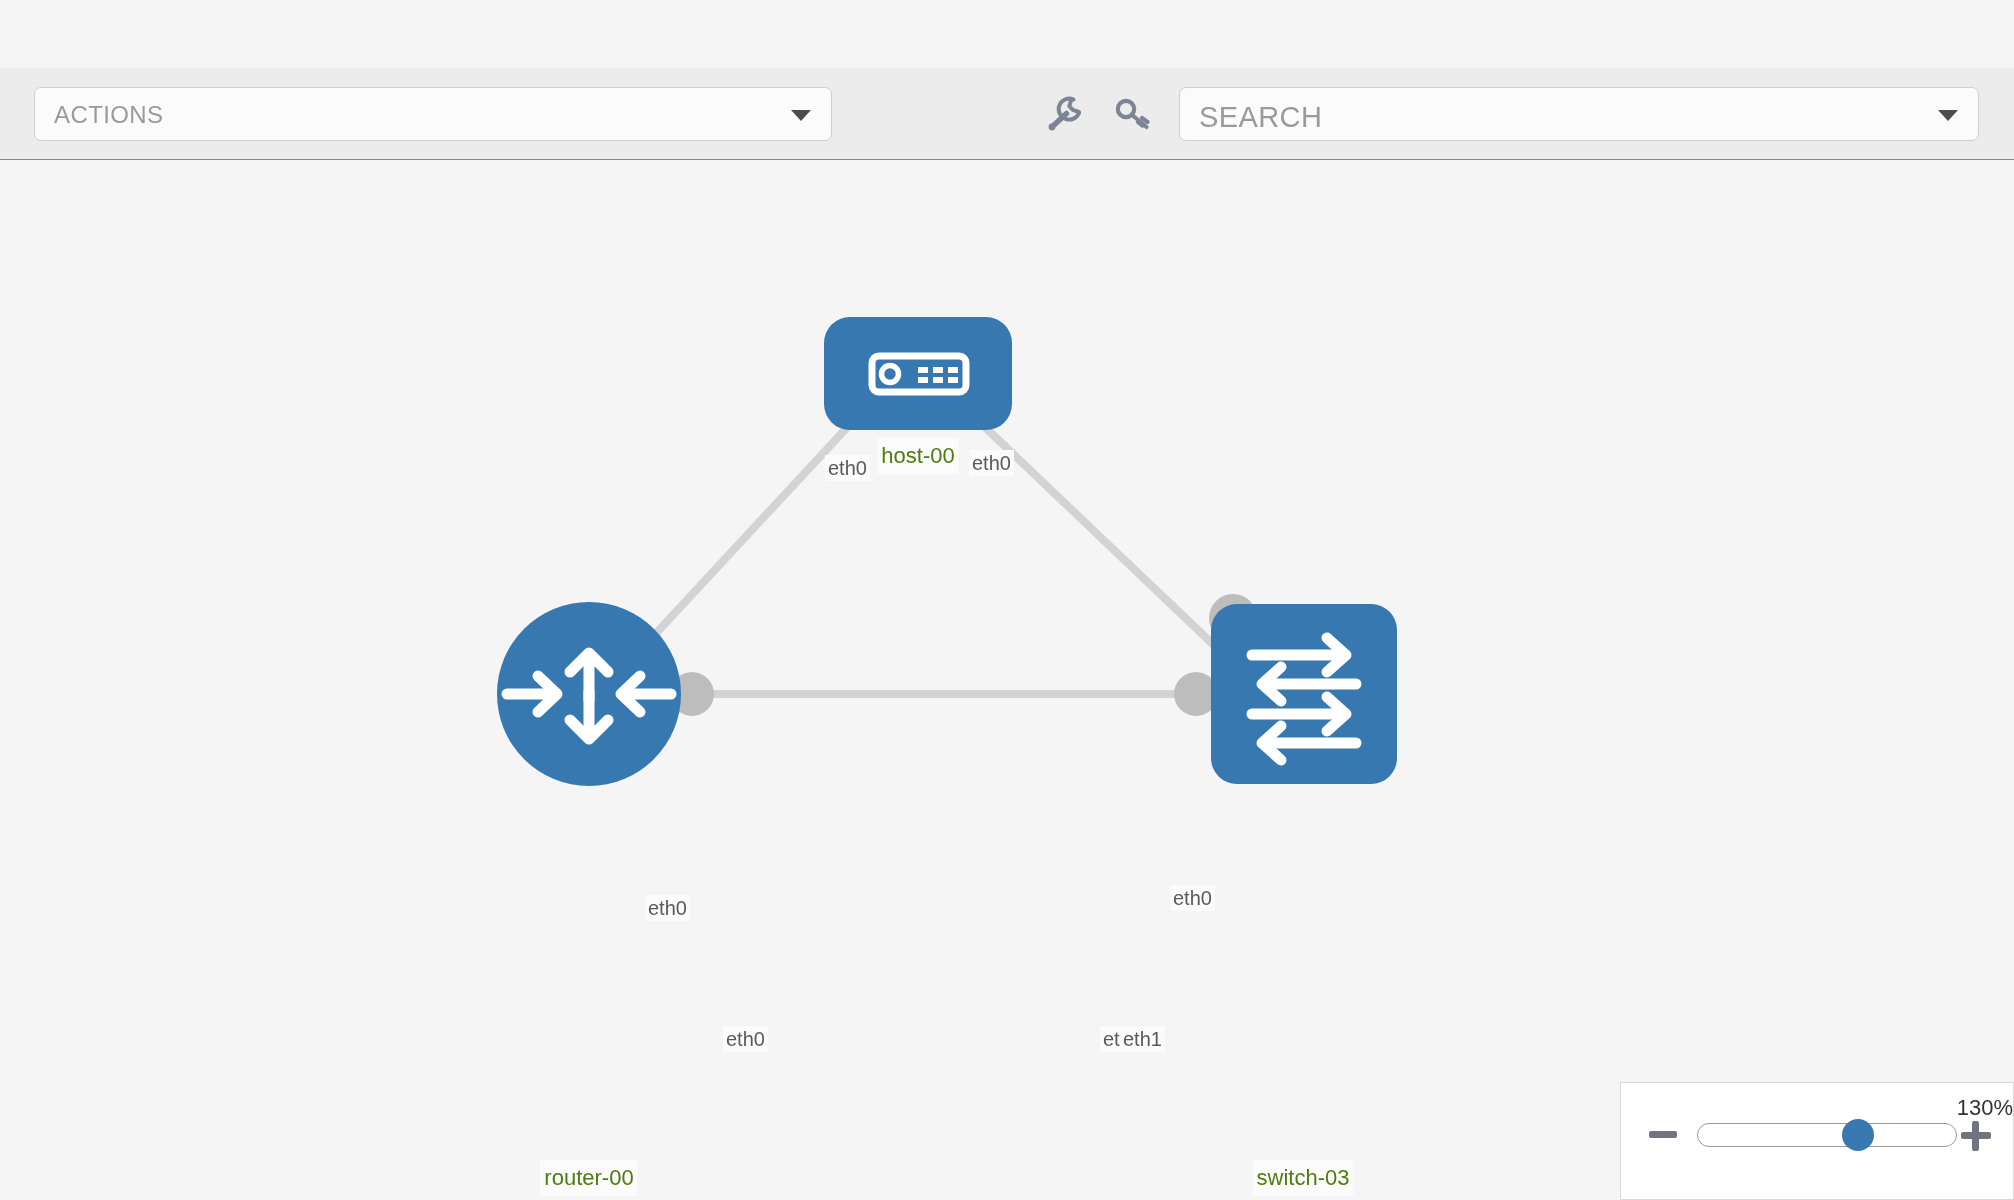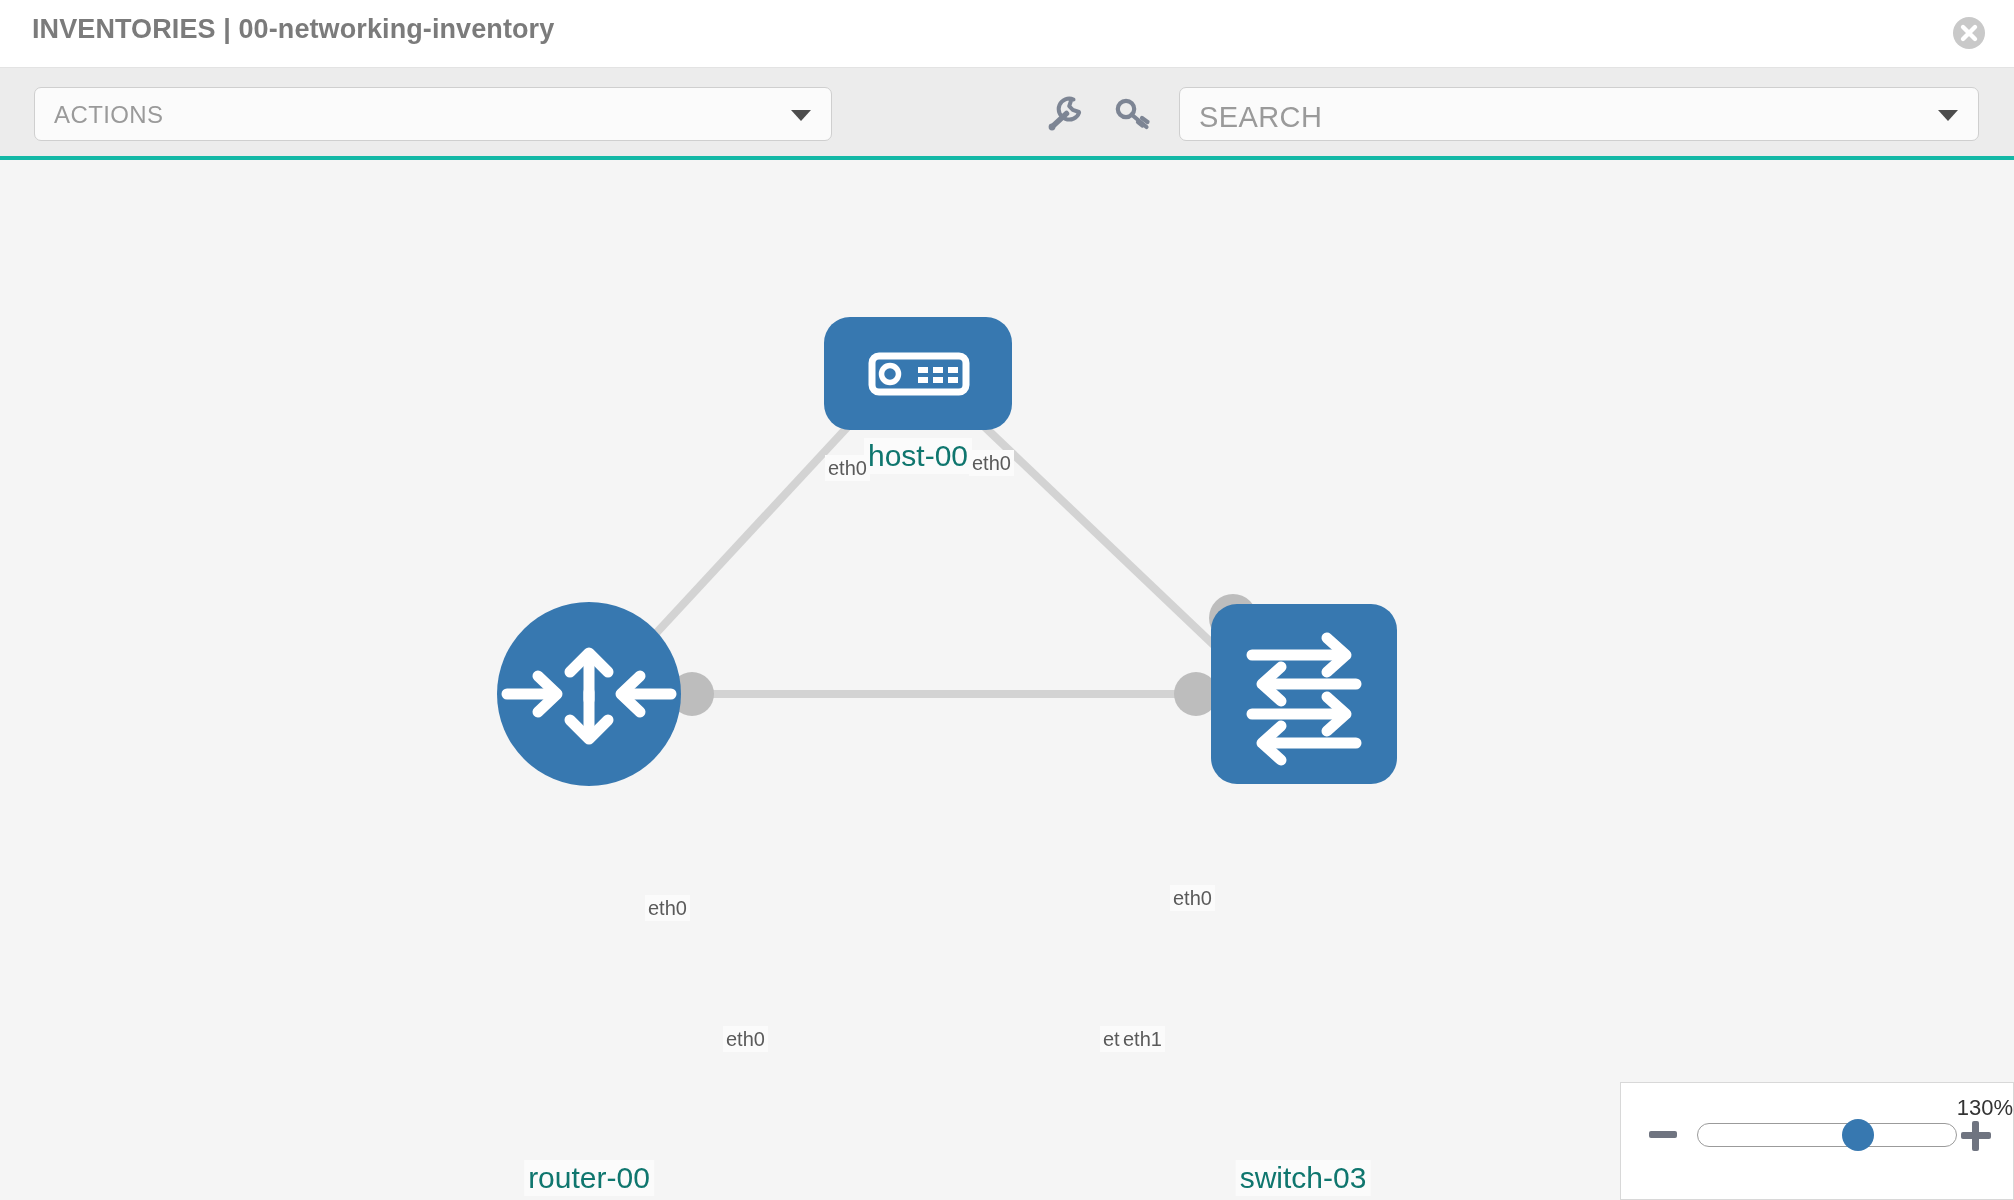--- a/index.html
+++ b/index.html
@@ -49,21 +49,21 @@
     cursor: pointer;
   }
 
   
   .toolbar {
     position: absolute;
     top: 68px; left: 0;
     width: 2014px;
     height: 92px;
     background: #ececec;
-    border-bottom: 4px solid #14b8a6;
+    border-bottom: 1px solid #14b8a6;
     box-sizing: border-box;
   }
   .actions-select {
     position: absolute;
     left: 34px;
     top: 19px;
     width: 798px;
     height: 54px;
     background: #fbfbfb;
     border: 1px solid #cfcfcf;
@@ -133,22 +133,22 @@
   }
   .canvas svg {
     position: absolute;
     top: 0; left: 0;
   }
 
   
   .node-label {
     position: absolute;
     background: #fbfbfb;
-    color: #0f766e;
-    font-size: 30px;
+    color: #4d7c0f;
+    font-size: 22px;
     line-height: 34px;
     padding: 1px 4px;
     white-space: nowrap;
     transform: translateX(-50%);
     text-align: right;
   }
   .port-label {
     position: absolute;
     background: #fbfbfb;
     color: #5a5a5a;
@@ -224,27 +224,20 @@
     border-radius: 50%;
     background: #3778b0;
     cursor: pointer;
   }
 </style>
 </head>
 <body>
 
 <div id="app">
 
-  <div class="header">
-    <div class="header-title">INVENTORIES | 00-networking-inventory</div>
-    <svg class="close-icon" viewBox="0 0 38 38">
-      <circle cx="19" cy="19" r="16" fill="#c9c9c9"></circle>
-      <path d="M13 13 L25 25 M25 13 L13 25" stroke="#ffffff" stroke-width="4.4" stroke-linecap="round"></path>
-    </svg>
-  </div>
 
   <div class="toolbar">
 
     <div class="actions-select">
       <span class="sel-label">ACTIONS</span>
       <span class="caret"></span>
     </div>
 
     <svg class="tool-icon tool-wrench" viewBox="0 0 44 44">
       <path d="M30.5 7.5 a10.5 10.5 0 1 0 5.6 13.1 l-0.2 -0.6 -6.1 -2.2 -3.6 -3.6 2.1 -6.3 Z" fill="none" stroke="#7d8594" stroke-width="4" stroke-linejoin="round" stroke-linecap="round"></path>

